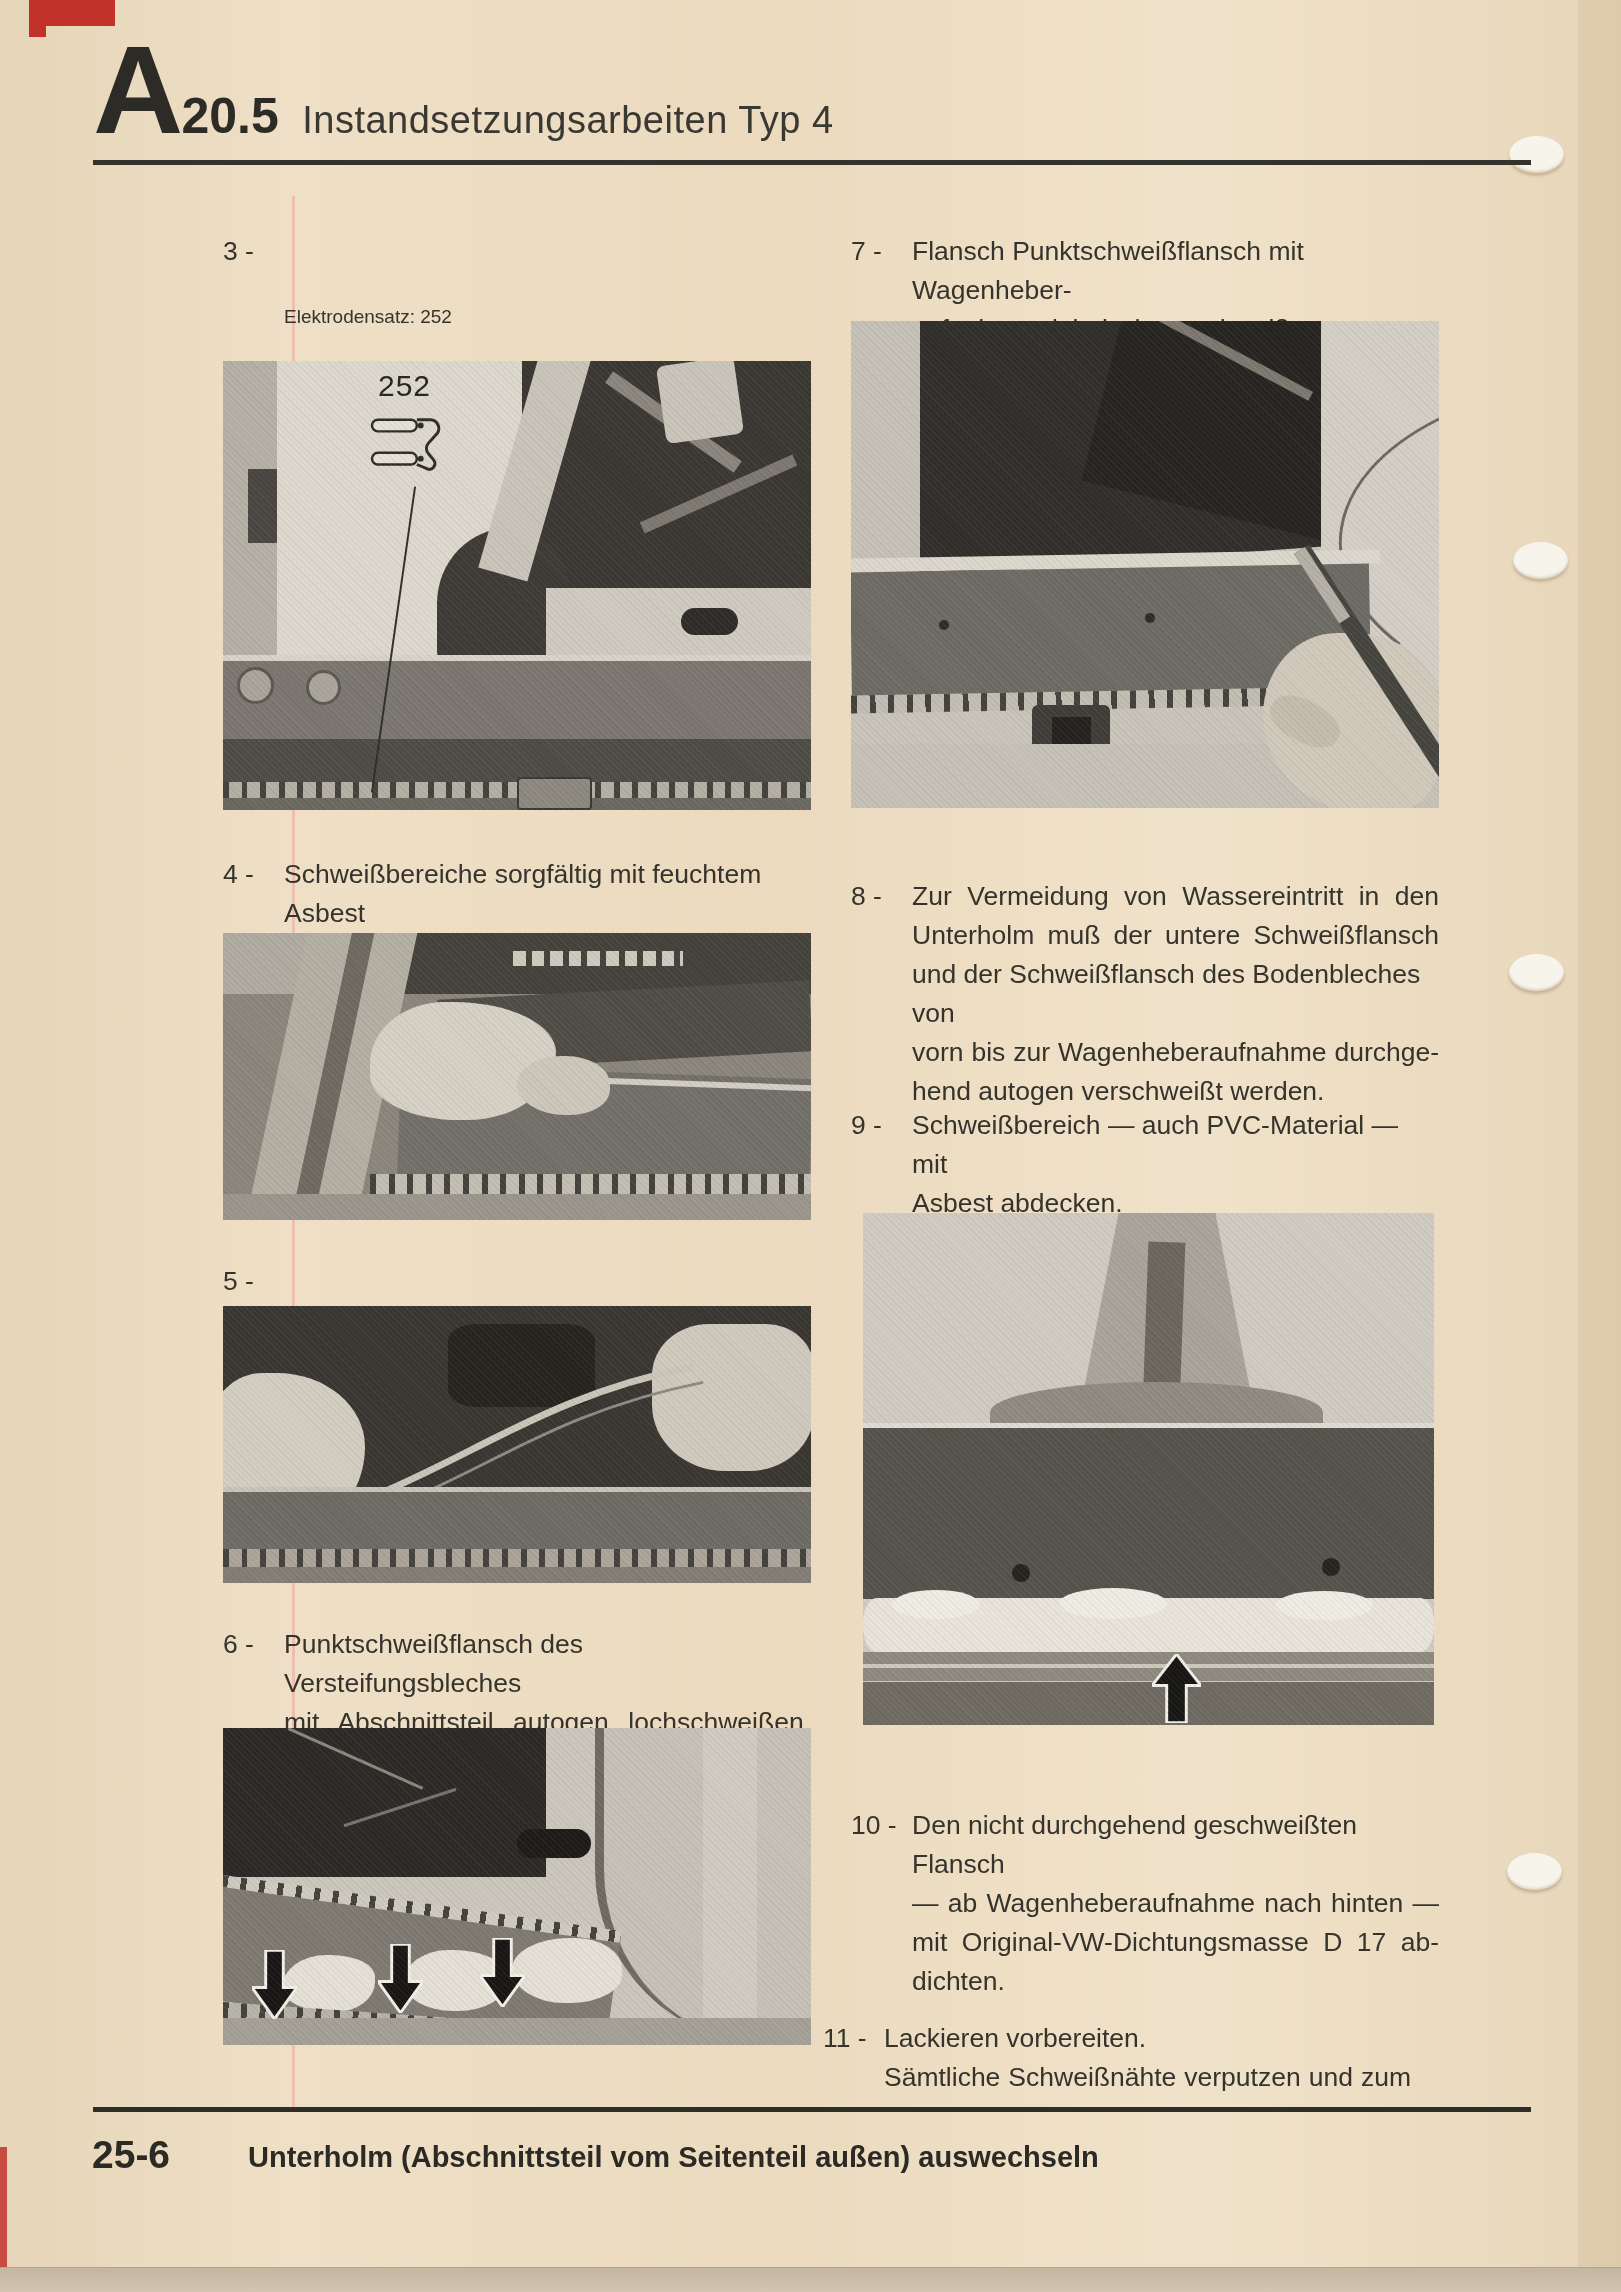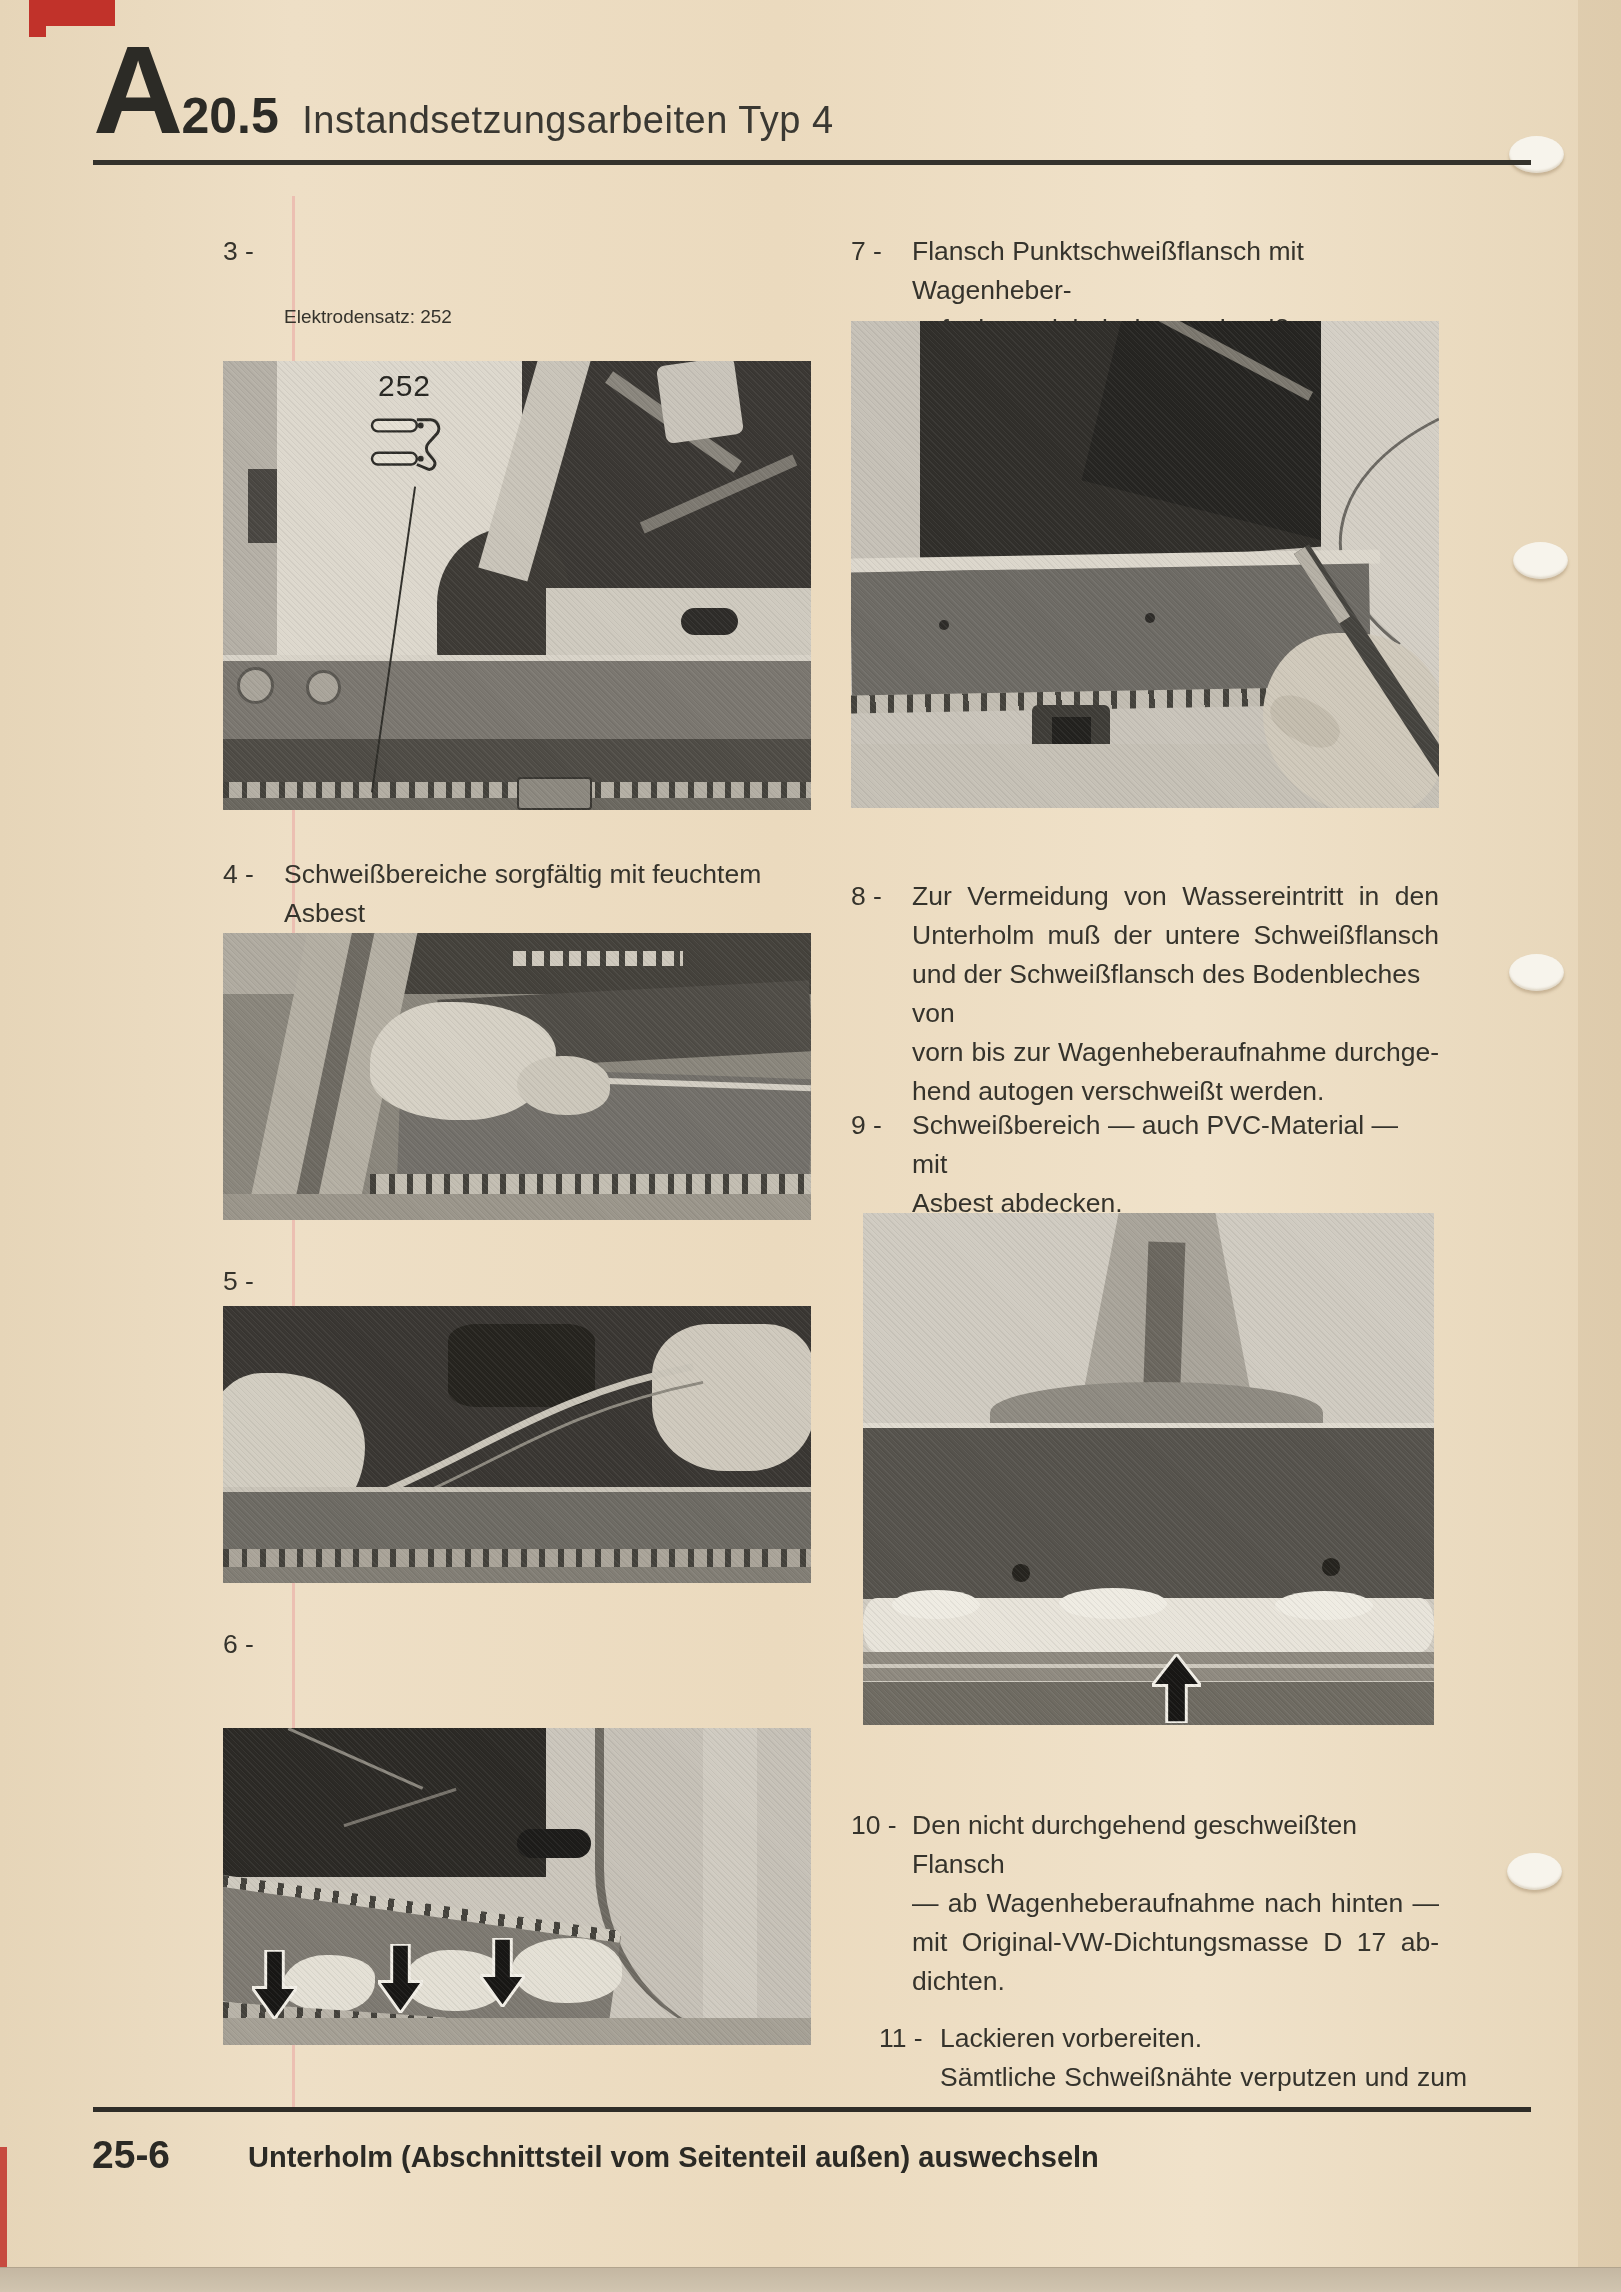--- a/index.html
+++ b/index.html
@@ -143,20 +143,25 @@
       <path d="M150,215 C270,168 340,108 490,78" fill="none" stroke="#8e8a80" stroke-width="3"></path>
     </svg>
     <div class="z" style="left:0;top:181px;width:588px;height:65px;background:#6e6b64;"></div>
     <div class="z" style="left:0;top:181px;width:588px;height:4.9px;background:#c9c4b8;"></div>
     <div class="z dots" style="left:0;top:243px;width:588px;height:17.6px;background-color:#aaa499;"></div>
     <div class="z" style="left:0;top:261px;width:588px;height:16.7px;background:#827e75;"></div>
   </figure>
 
   <div class="step" style="left:223px;top:1625px;width:588px;">
     <span class="num">6 -</span>
+    <div class="lines">
+        <div class="line jl">Punktschweißflansch des Versteifungsbleches</div>
+        <div class="line jl">mit Abschnittsteil autogen lochschweißen.</div>
+        <div class="line">Schweißbereich mit Asbest abdecken.</div>
+      </div>
   </div>
 
   <figure class="photo" style="left:223px;top:1728px;width:588px;height:317px;margin:0;">
     <div class="z" style="left:0;top:0;width:588px;height:317px;background:#cbc6bc;"></div>
     <div class="z" style="left:0;top:0;width:323px;height:149px;background:#2c2a26;"></div>
     <div class="z" style="left:59px;top:29px;width:147px;height:2.9px;background:#8b877e;transform:rotate(24deg);"></div>
     <div class="z" style="left:118px;top:78px;width:118px;height:2.9px;background:#77736b;transform:rotate(-18deg);"></div>
     <div class="z" style="left:294px;top:101px;width:74px;height:29px;background:#1d1c1a;border-radius:14.7px;"></div>
     <div class="z" style="left:372px;top:0;width:216px;height:317px;background:#c6c1b7;border-left:9.8px solid #6e6a62;border-bottom-left-radius:176px;"></div>
     <div class="z" style="left:480px;top:0;width:54px;height:317px;background:#d0cbc1;"></div>
@@ -254,21 +259,21 @@
   <div class="step" style="left:851px;top:1806px;width:588px;">
     <span class="num">10 -</span>
     <div class="lines">
         <div class="line jl">Den nicht durchgehend geschweißten Flansch</div>
         <div class="line jl">— ab Wagenheberaufnahme nach hinten —</div>
         <div class="line jl">mit Original-VW-Dichtungsmasse D 17 ab-</div>
         <div class="line">dichten.</div>
       </div>
   </div>
 
-  <div class="step" style="left:879px;top:2019px;width:588px;">
+  <div class="step" style="left:823px;top:2019px;width:588px;">
     <span class="num">11 -</span>
     <div class="lines">
         <div class="line">Lackieren vorbereiten.</div>
         <div class="line jl">Sämtliche Schweißnähte verputzen und zum</div>
       </div>
   </div>
 
   <div class="frule"></div>
   <div class="fno">25-6</div>
   <div class="fcap">Unterholm (Abschnittsteil vom Seitenteil außen) auswechseln</div>

